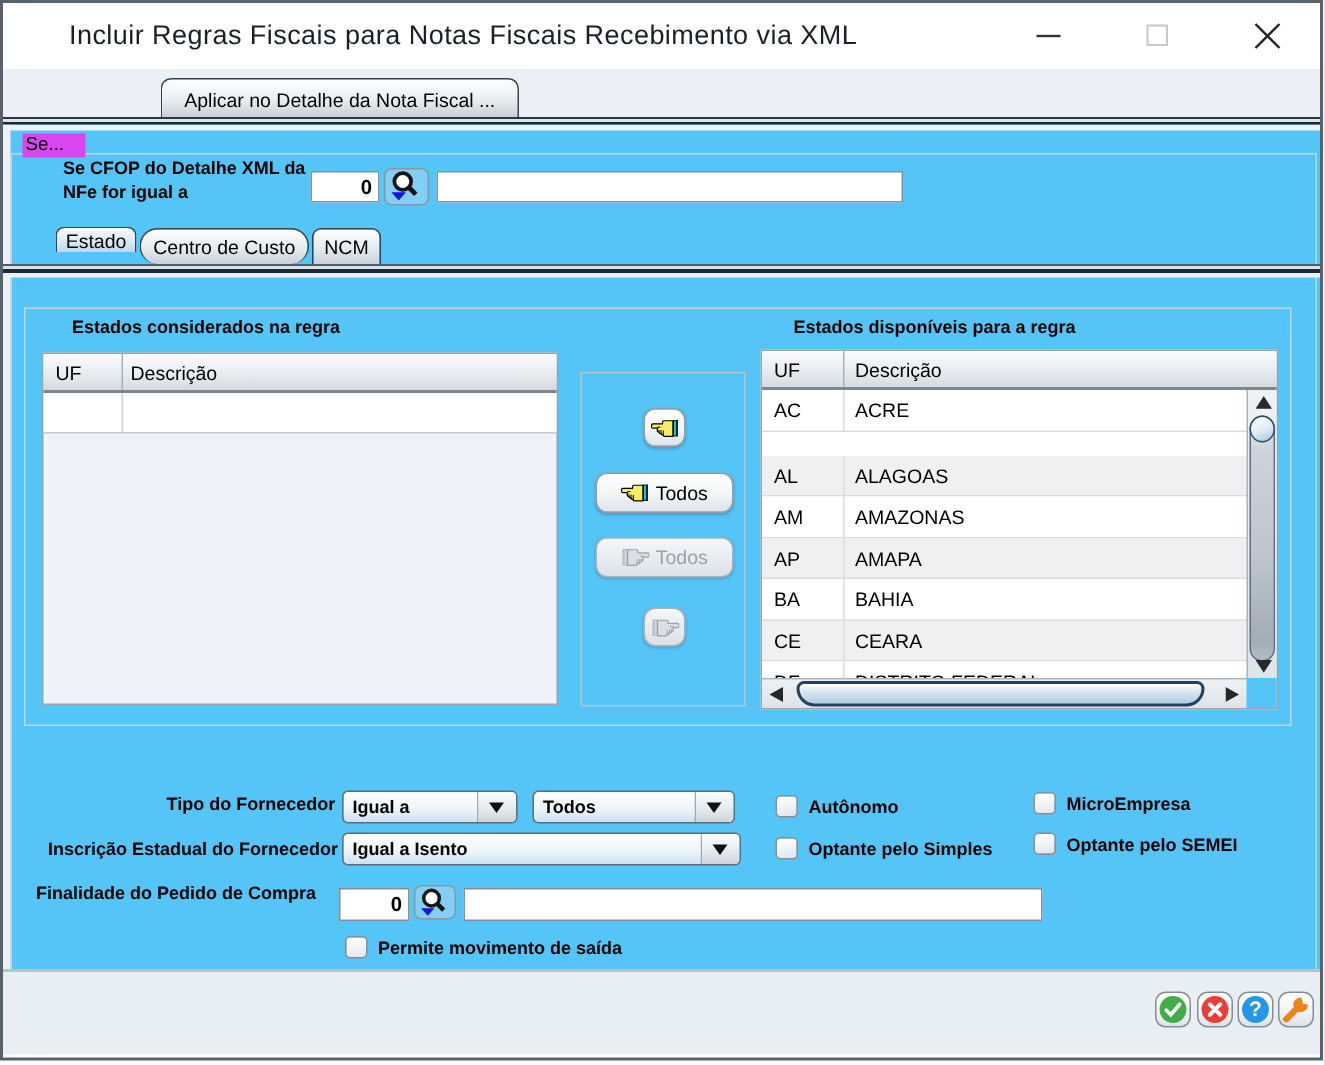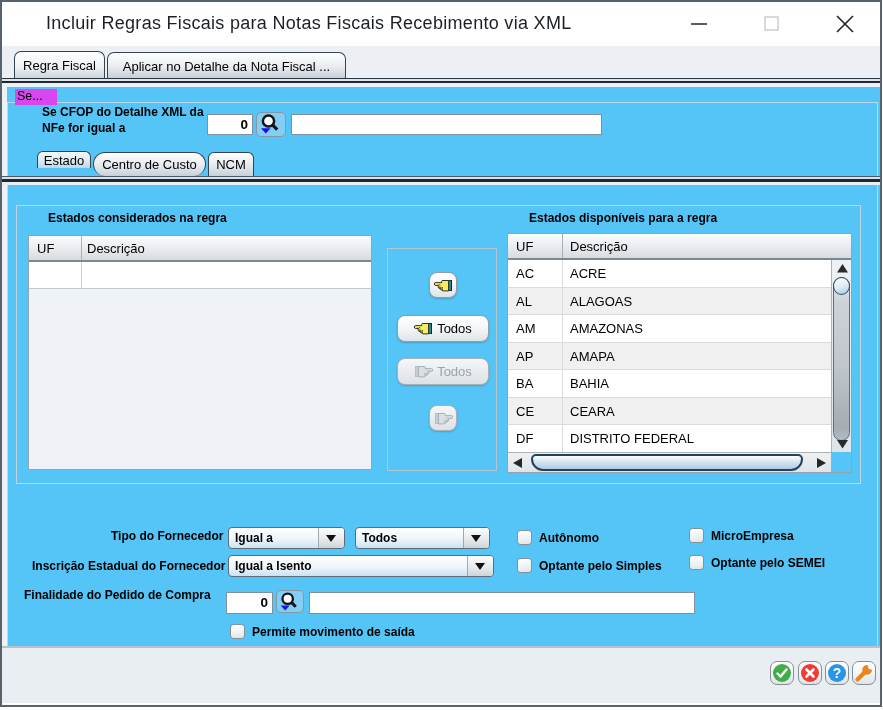--- a/index.html
+++ b/index.html
@@ -72,21 +72,20 @@
         <line x1="5" y1="22" x2="21" y2="22" stroke="#333" stroke-width="1.6"></line>
       </svg>
    <svg class="wbtn" style="left:756px" width="26" height="44">
         <rect x="7" y="15" width="13" height="13" fill="none" stroke="#c9c9c9" stroke-width="1.4"></rect>
       </svg>
    <svg class="wbtn" style="left:830px" width="26" height="44">
         <path d="M5 14 L21 30 M21 14 L5 30" stroke="#222" stroke-width="1.6"></path>
       </svg>
  </div>
  <div id="tabstrip" class="abs">
-   <div class="tab" style="left:12px; top:5px; width:91px; height:28px; background:linear-gradient(#ffffff,#eef1f3 55%,#ccd3da);">Regra Fiscal</div>
    <div class="tab" style="left:105px; top:6px; width:239px; height:27px;">Aplicar no Detalhe da Nota Fiscal ...</div>
  </div>
  <div class="darkline" style="left:2px; top:77.5px; height:5.5px; background:linear-gradient(180deg,#2a3642 0,#2a3642 1.4px,#dde3e9 1.4px,#dde3e9 3px,#1d2935 3px,#1d2935 5.5px);"></div>
  <div id="page" class="abs">
 
   <div style="position:absolute;left:0;top:2px;width:878px;height:4px;background:#ecf1f5;"></div>
   <div style="position:absolute;left:0;top:0;width:4.5px;height:100%;background:#eef2f6;"></div>
   <span class="lbl" style="left:13px; top:8px; font-size:12.5px; font-weight:normal; background:#d946ef; padding:0 14px 2px 2px; z-index:2;">Se...</span>
   <div class="gbx" style="left:5px; top:21px; width:871px; height:544px; border-color:#bcd9ea; border-bottom:none;"></div>
   <span class="lbl" style="left:40px; top:24px;">Se CFOP do Detalhe XML da</span>
@@ -157,21 +156,21 @@
     <div class="lhead">
           <span style="position:absolute;left:8px;top:5px;">UF</span>
           <span style="position:absolute;left:62px;top:5px;">Descrição</span>
           <div style="position:absolute;left:54px;top:0;bottom:0;width:1px;background:#a8b0b8;"></div>
         </div>
     <div class="rows" style="position:absolute;left:0;top:26px;width:325px;bottom:20px;overflow:hidden;font-size:13px;">
       <div class="rr" style="background:#fff;">
             <span>AC</span>
             <em>ACRE</em>
           </div>
-      <div class="rr" style="background:#f0f0f1;">
+      <div class="rr" style="background:#f0f0f1;margin-top:16px;">
             <span>AL</span>
             <em>ALAGOAS</em>
           </div>
       <div class="rr" style="background:#fff;">
             <span>AM</span>
             <em>AMAZONAS</em>
           </div>
       <div class="rr" style="background:#f0f0f1;">
             <span>AP</span>
             <em>AMAPA</em>

